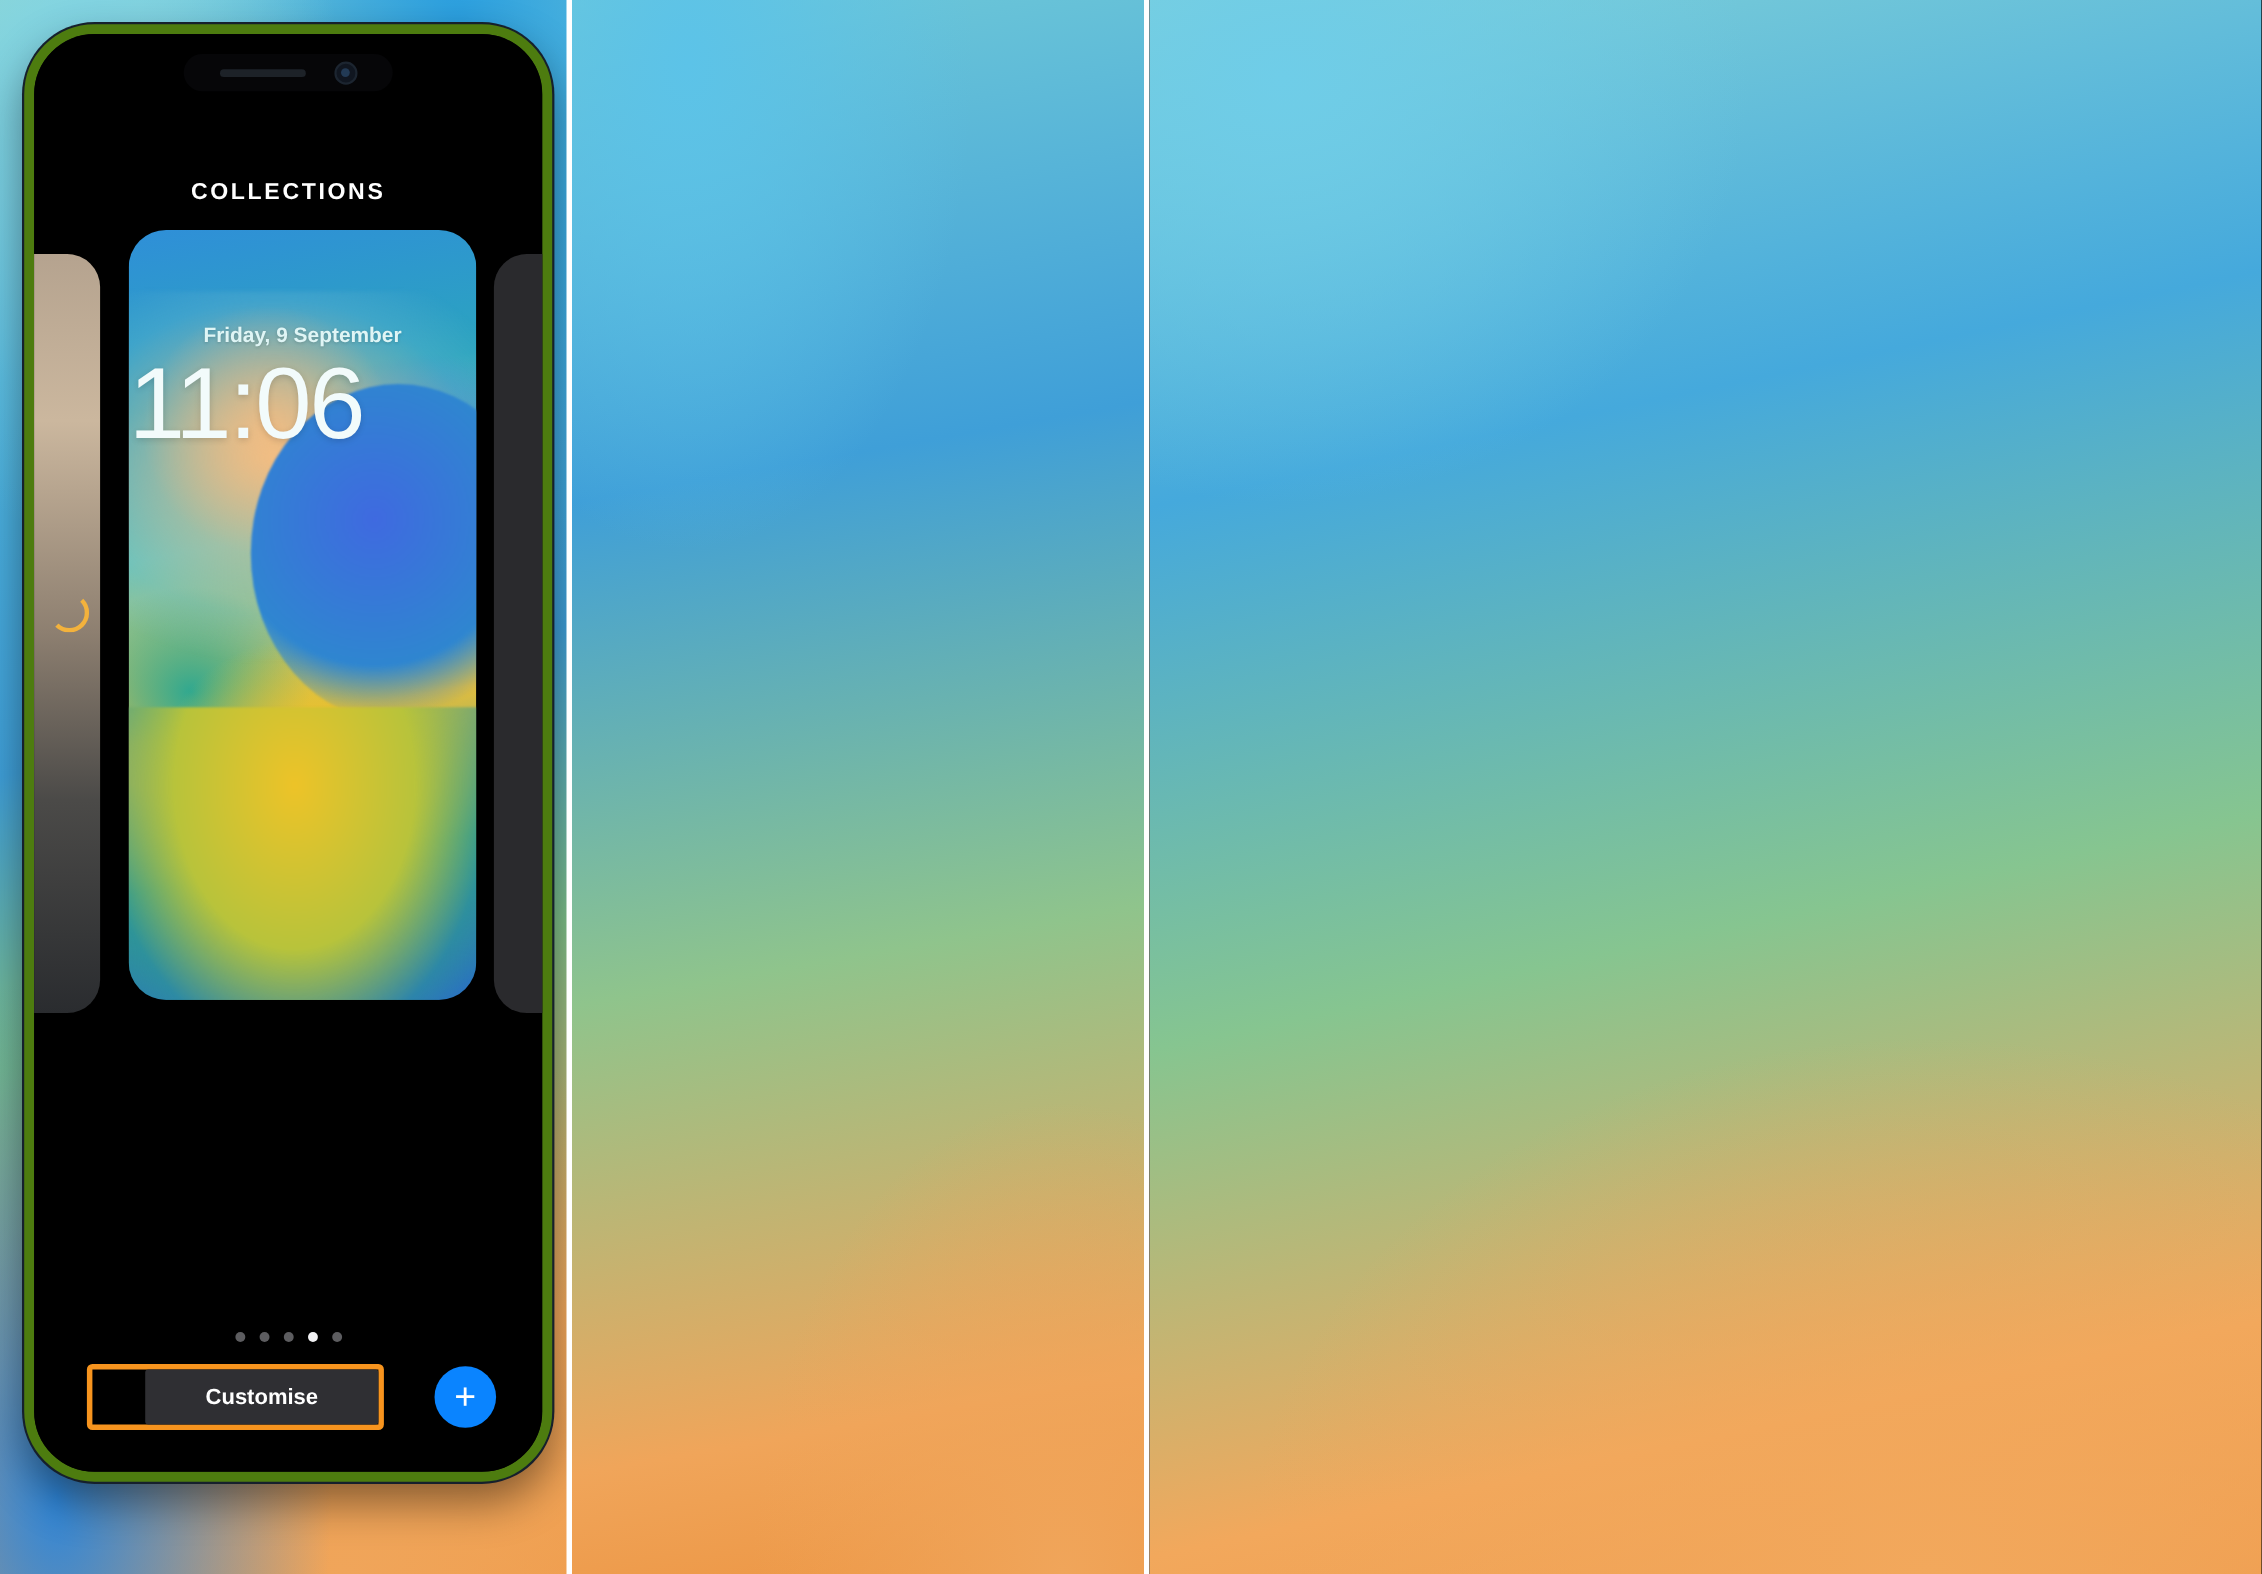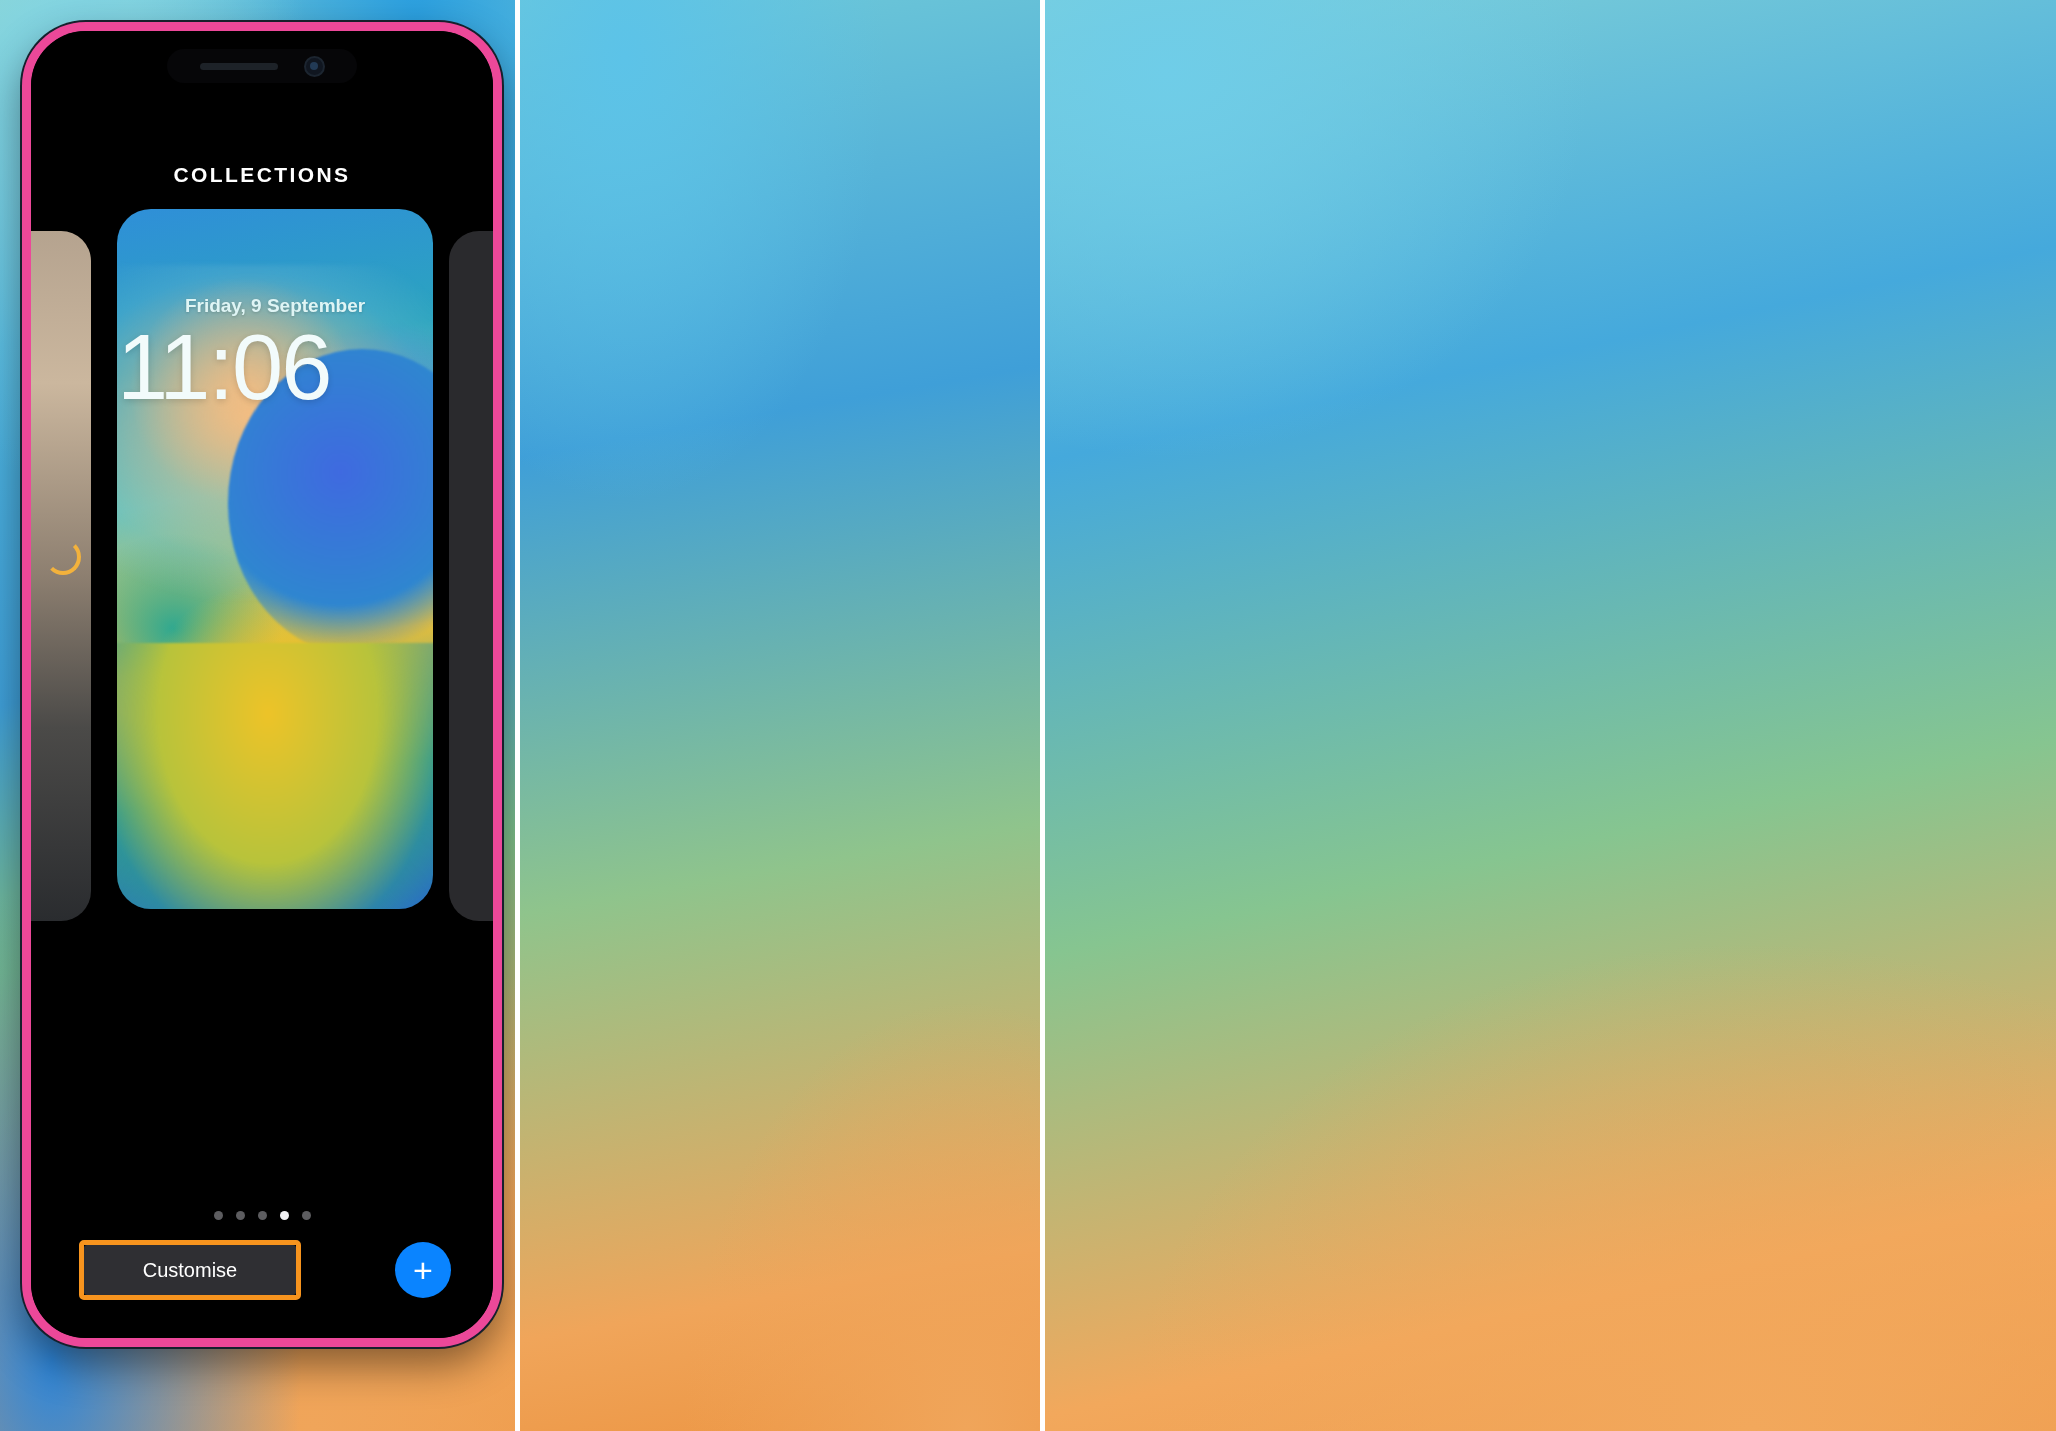--- a/index.html
+++ b/index.html
@@ -31,21 +31,21 @@
   .p3 .panel-bg { background:
       radial-gradient(ellipse 70% 45% at 12% 5%, #6fcde8 0%, rgba(111,205,232,0) 60%),
       radial-gradient(ellipse 100% 55% at 70% 100%, #f2a85c 0%, rgba(242,168,92,0) 62%),
       linear-gradient(168deg, #7fd0d8 0%, #45a9dc 28%, #86c590 58%, #f2a85c 86%, #ee9a4b 100%); }
   .divider { position: absolute; top: 0; bottom: 0; width: 5px; background: #ffffff; z-index: 40; }
 
   
   .phone {
     position: absolute; background: #0a0a0c;
     border-radius: 64px;
-    border: 9px solid #ec4899;
+    border: 9px solid #4d7c0f;
     box-shadow: 0 0 0 2px #16202c, 0 18px 40px rgba(0,0,0,.45);
     overflow: hidden;
   }
   .notch {
     position: absolute; top: 18px; left: 50%; transform: translateX(-50%);
     width: 190px; height: 34px; background: #060608; border-radius: 20px;
     display: flex; align-items: center; justify-content: center; gap: 26px; z-index: 8;
   }
   .speaker { width: 78px; height: 7px; border-radius: 4px; background: #1d2228; }
   .frontcam {
@@ -113,22 +113,22 @@
   }
   .page-dots { position:absolute; bottom:118px; left:0; right:0; display:flex; justify-content:center; gap:13px; }
   .page-dots i { width:9px; height:9px; border-radius:50%; background:#5d5d60; display:block; }
   .page-dots i.on { background:#f2f2f4; }
   .customise-wrap {
     position:absolute; bottom:38px; left:48px;
     border:5px solid #f7941e; border-radius:5px; padding:0;
   }
   .customise-btn {
     width:212px; height:50px; background:#2f2f33; border:none; border-radius:3px;
-    color:#fff; font-size:20px; font-weight:400; font-family:inherit;
-    display:flex; align-items:center; justify-content:center;
+    color:#fff; font-size:20px; font-weight:700; font-family:inherit;
+    display:flex; align-items:center; justify-content:center;margin-left:48px;
   }
   .plus-btn {
     position:absolute; bottom:40px; right:42px; width:56px; height:56px; border-radius:50%;
     background:#0a84ff; color:#fff; font-size:34px; font-weight:300; line-height:50px;
     display:flex; align-items:center; justify-content:center; border:none; font-family:inherit;
   }
 </style>
 </head>
 <body>
 

